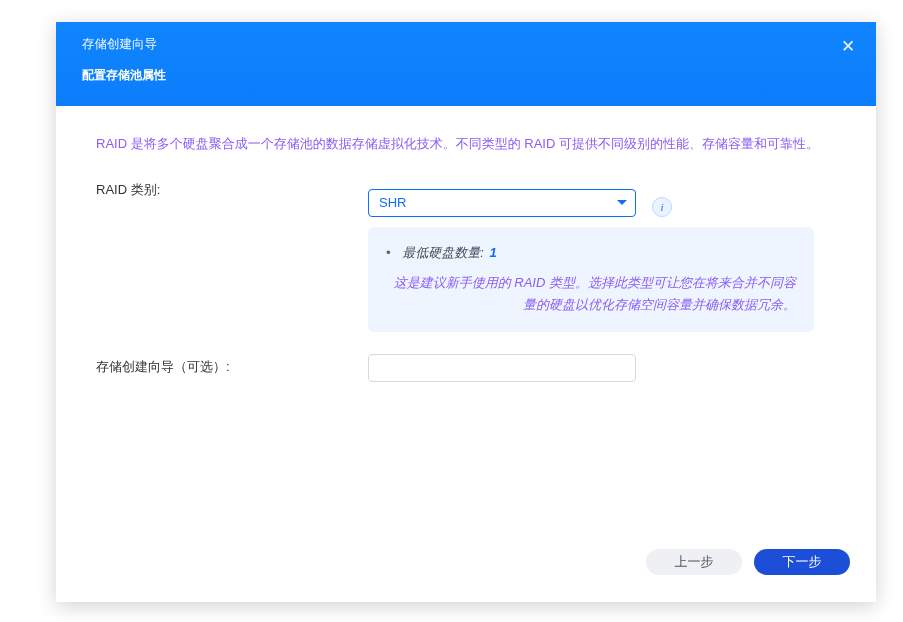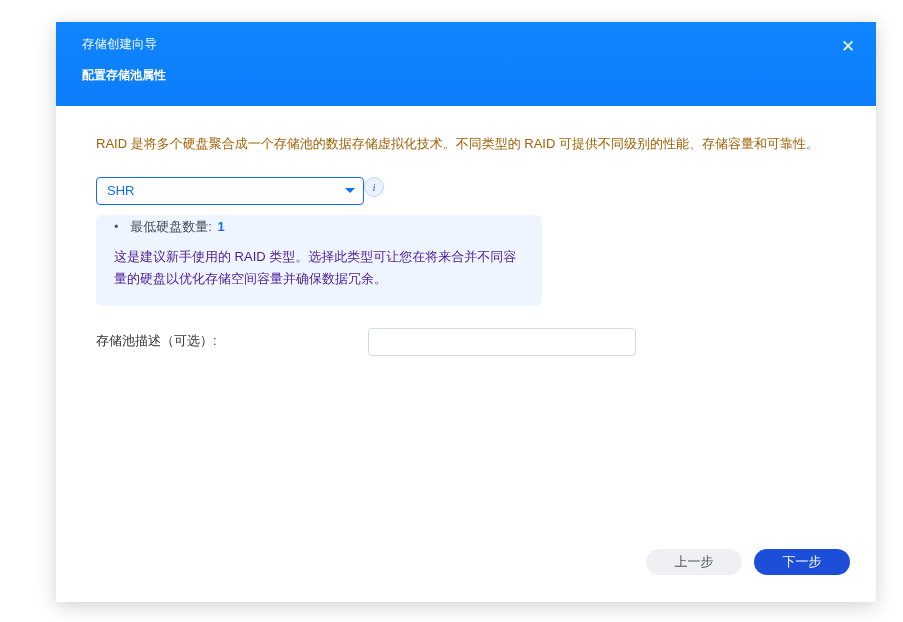--- a/index.html
+++ b/index.html
@@ -49,41 +49,42 @@
   .modal-body {
     flex: 1;
     padding: 28px 40px 12px 40px;
     color: #333;
     font-size: 13px;
     overflow: hidden;
   }
   .intro {
     line-height: 1.6;
     margin-bottom: 22px;
-    color: #a16207;
+    color: #8b5cf6;
   }
   .form-row {
     display: flex;
     align-items: flex-start;
     margin-bottom: 18px;
   }
   .form-label {
     width: 272px;
     flex: 0 0 272px;
     padding-top: 4px;
     color: #333;
     font-size: 13px;
   }
   .form-field {
     flex: 1;
   }
   .select-wrap {
     display:flex;
-    align-items:flex-start;
-    gap:0;
+    align-items:flex-end;
+    gap:16px;
+    margin-top:12px;
   }
   .select {
     width: 268px;
     height: 28px;
     border: 1px solid #0d6efd;
     border-radius: 4px;
     display:flex;
     align-items:center;
     justify-content:space-between;
     padding: 0 8px 0 10px;
@@ -108,43 +109,45 @@
     font-style: italic;
     font-family: Georgia, serif;
     display:flex;align-items:center;justify-content:center;
     cursor: pointer;
   }
   .hint-box {
     margin-top: 10px;
     width: 446px;
     background: #eef5ff;
     border-radius: 6px;
-    padding: 0 18px 16px 18px;
+    padding: 14px 18px 16px 18px;
     color: #414b5a;
     font-size: 13px;
     line-height: 1.8;
+    font-style: italic;
   }
   .hint-box ul {
     list-style: none;
     margin-bottom: 8px;
   }
   .hint-box ul li::before {
     content: "•";
     color: #5a6470;
     margin-right: 8px;
   }
   .hint-box .num {
     color: #0d6efd;
     font-weight: 600;
     margin: 0 2px;
   }
   .hint-box .extra { color:#5a6470; }
   .hint-desc {
     line-height: 1.7;
-    color: #4c1d95;
+    color: #8b5cf6;
+    text-align: right;
   }
   .text-input {
     width: 268px;
     height: 28px;
     border: 1px solid #d6d9de;
     border-radius: 4px;
     padding: 0 8px;
     font-size: 13px;
     color:#333;
     outline:none;
@@ -187,20 +190,21 @@
     <div class="title">配置存储池属性</div>
     <div class="close-btn">
       <span>✕</span>
     </div>
   </div>
 
   <div class="modal-body">
     <p class="intro">RAID 是将多个硬盘聚合成一个存储池的数据存储虚拟化技术。不同类型的 RAID 可提供不同级别的性能、存储容量和可靠性。</p>
 
     <div class="form-row">
+      <div class="form-label">RAID 类别:</div>
       <div class="form-field">
         <div class="select-wrap">
           <div class="select">
             <span>SHR</span>
             <span class="chev"></span>
           </div>
           <div class="info-btn">
             <span>i</span>
           </div>
         </div>
@@ -211,21 +215,21 @@
               <span>最低硬盘数量:</span>
               <span class="num">1</span>
             </li>
           </ul>
           <div class="hint-desc">这是建议新手使用的 RAID 类型。选择此类型可让您在将来合并不同容量的硬盘以优化存储空间容量并确保数据冗余。</div>
         </div>
       </div>
     </div>
 
     <div class="form-row" style="margin-top:22px;">
-      <div class="form-label">存储池描述（可选）:</div>
+      <div class="form-label">存储创建向导（可选）:</div>
       <div class="form-field">
         <input type="text" class="text-input" value="" style="">
       </div>
     </div>
   </div>
 
   <div class="modal-footer">
     <button class="btn btn-secondary">上一步</button>
     <button class="btn btn-primary">下一步</button>
   </div>

